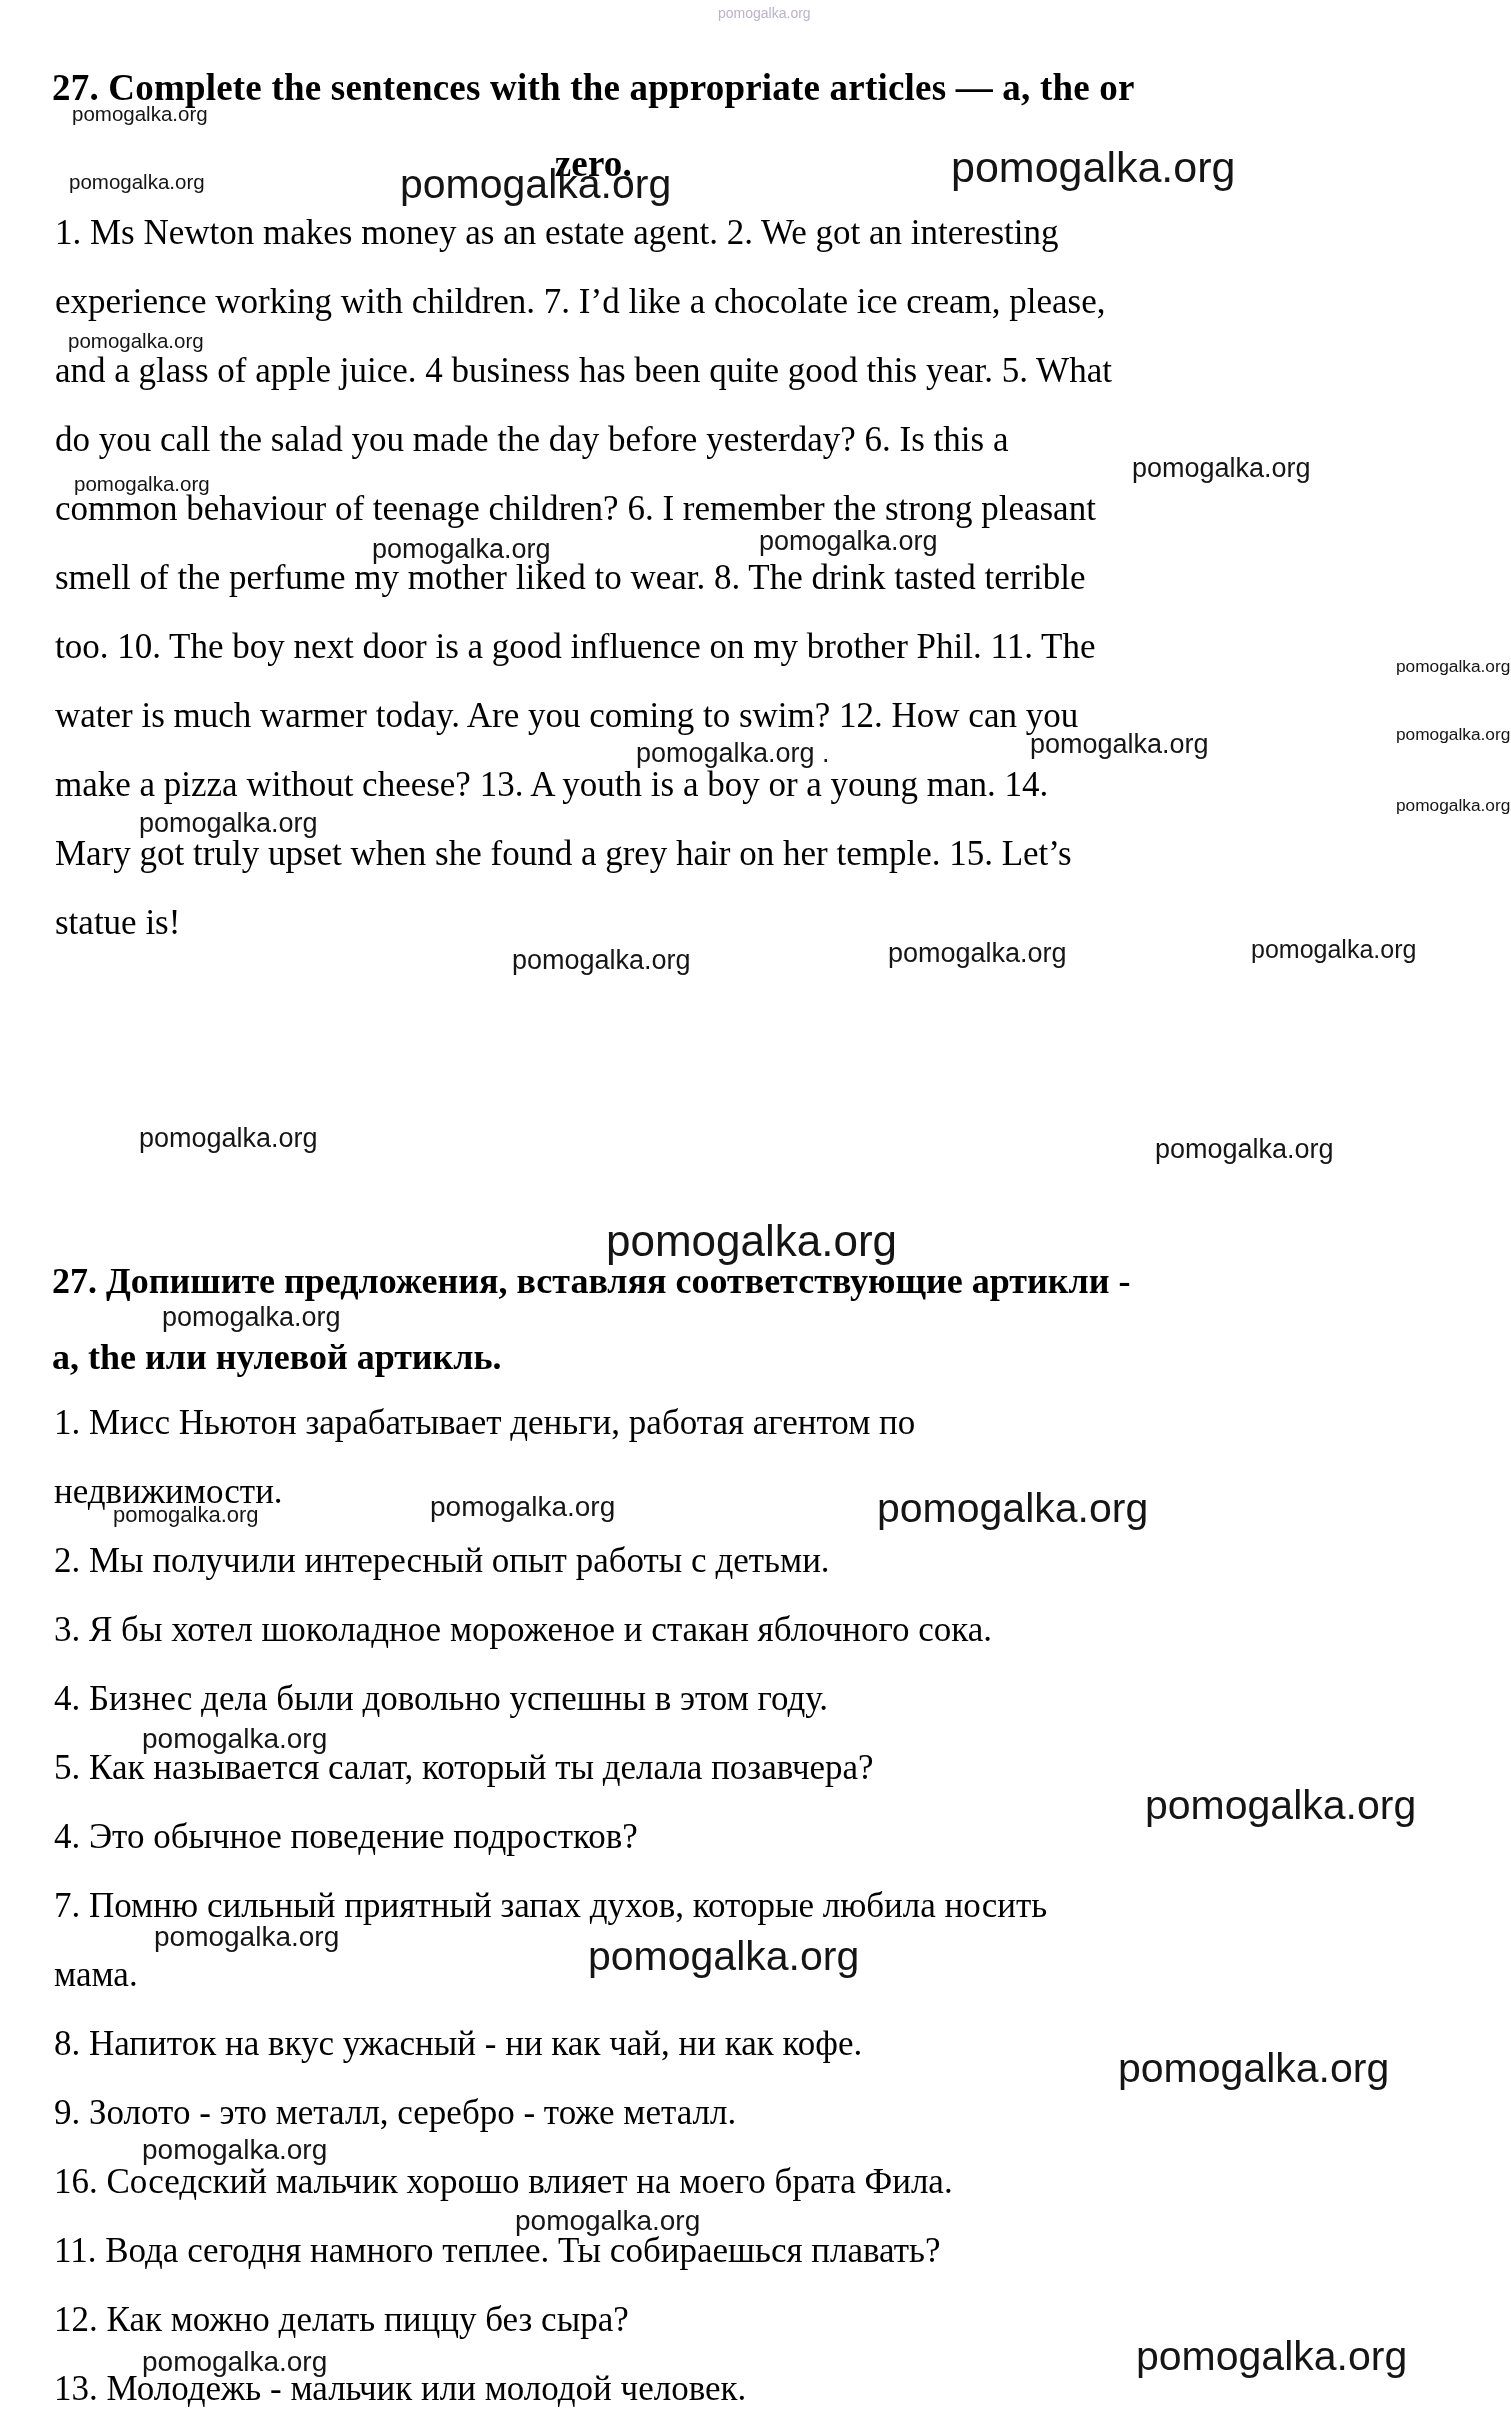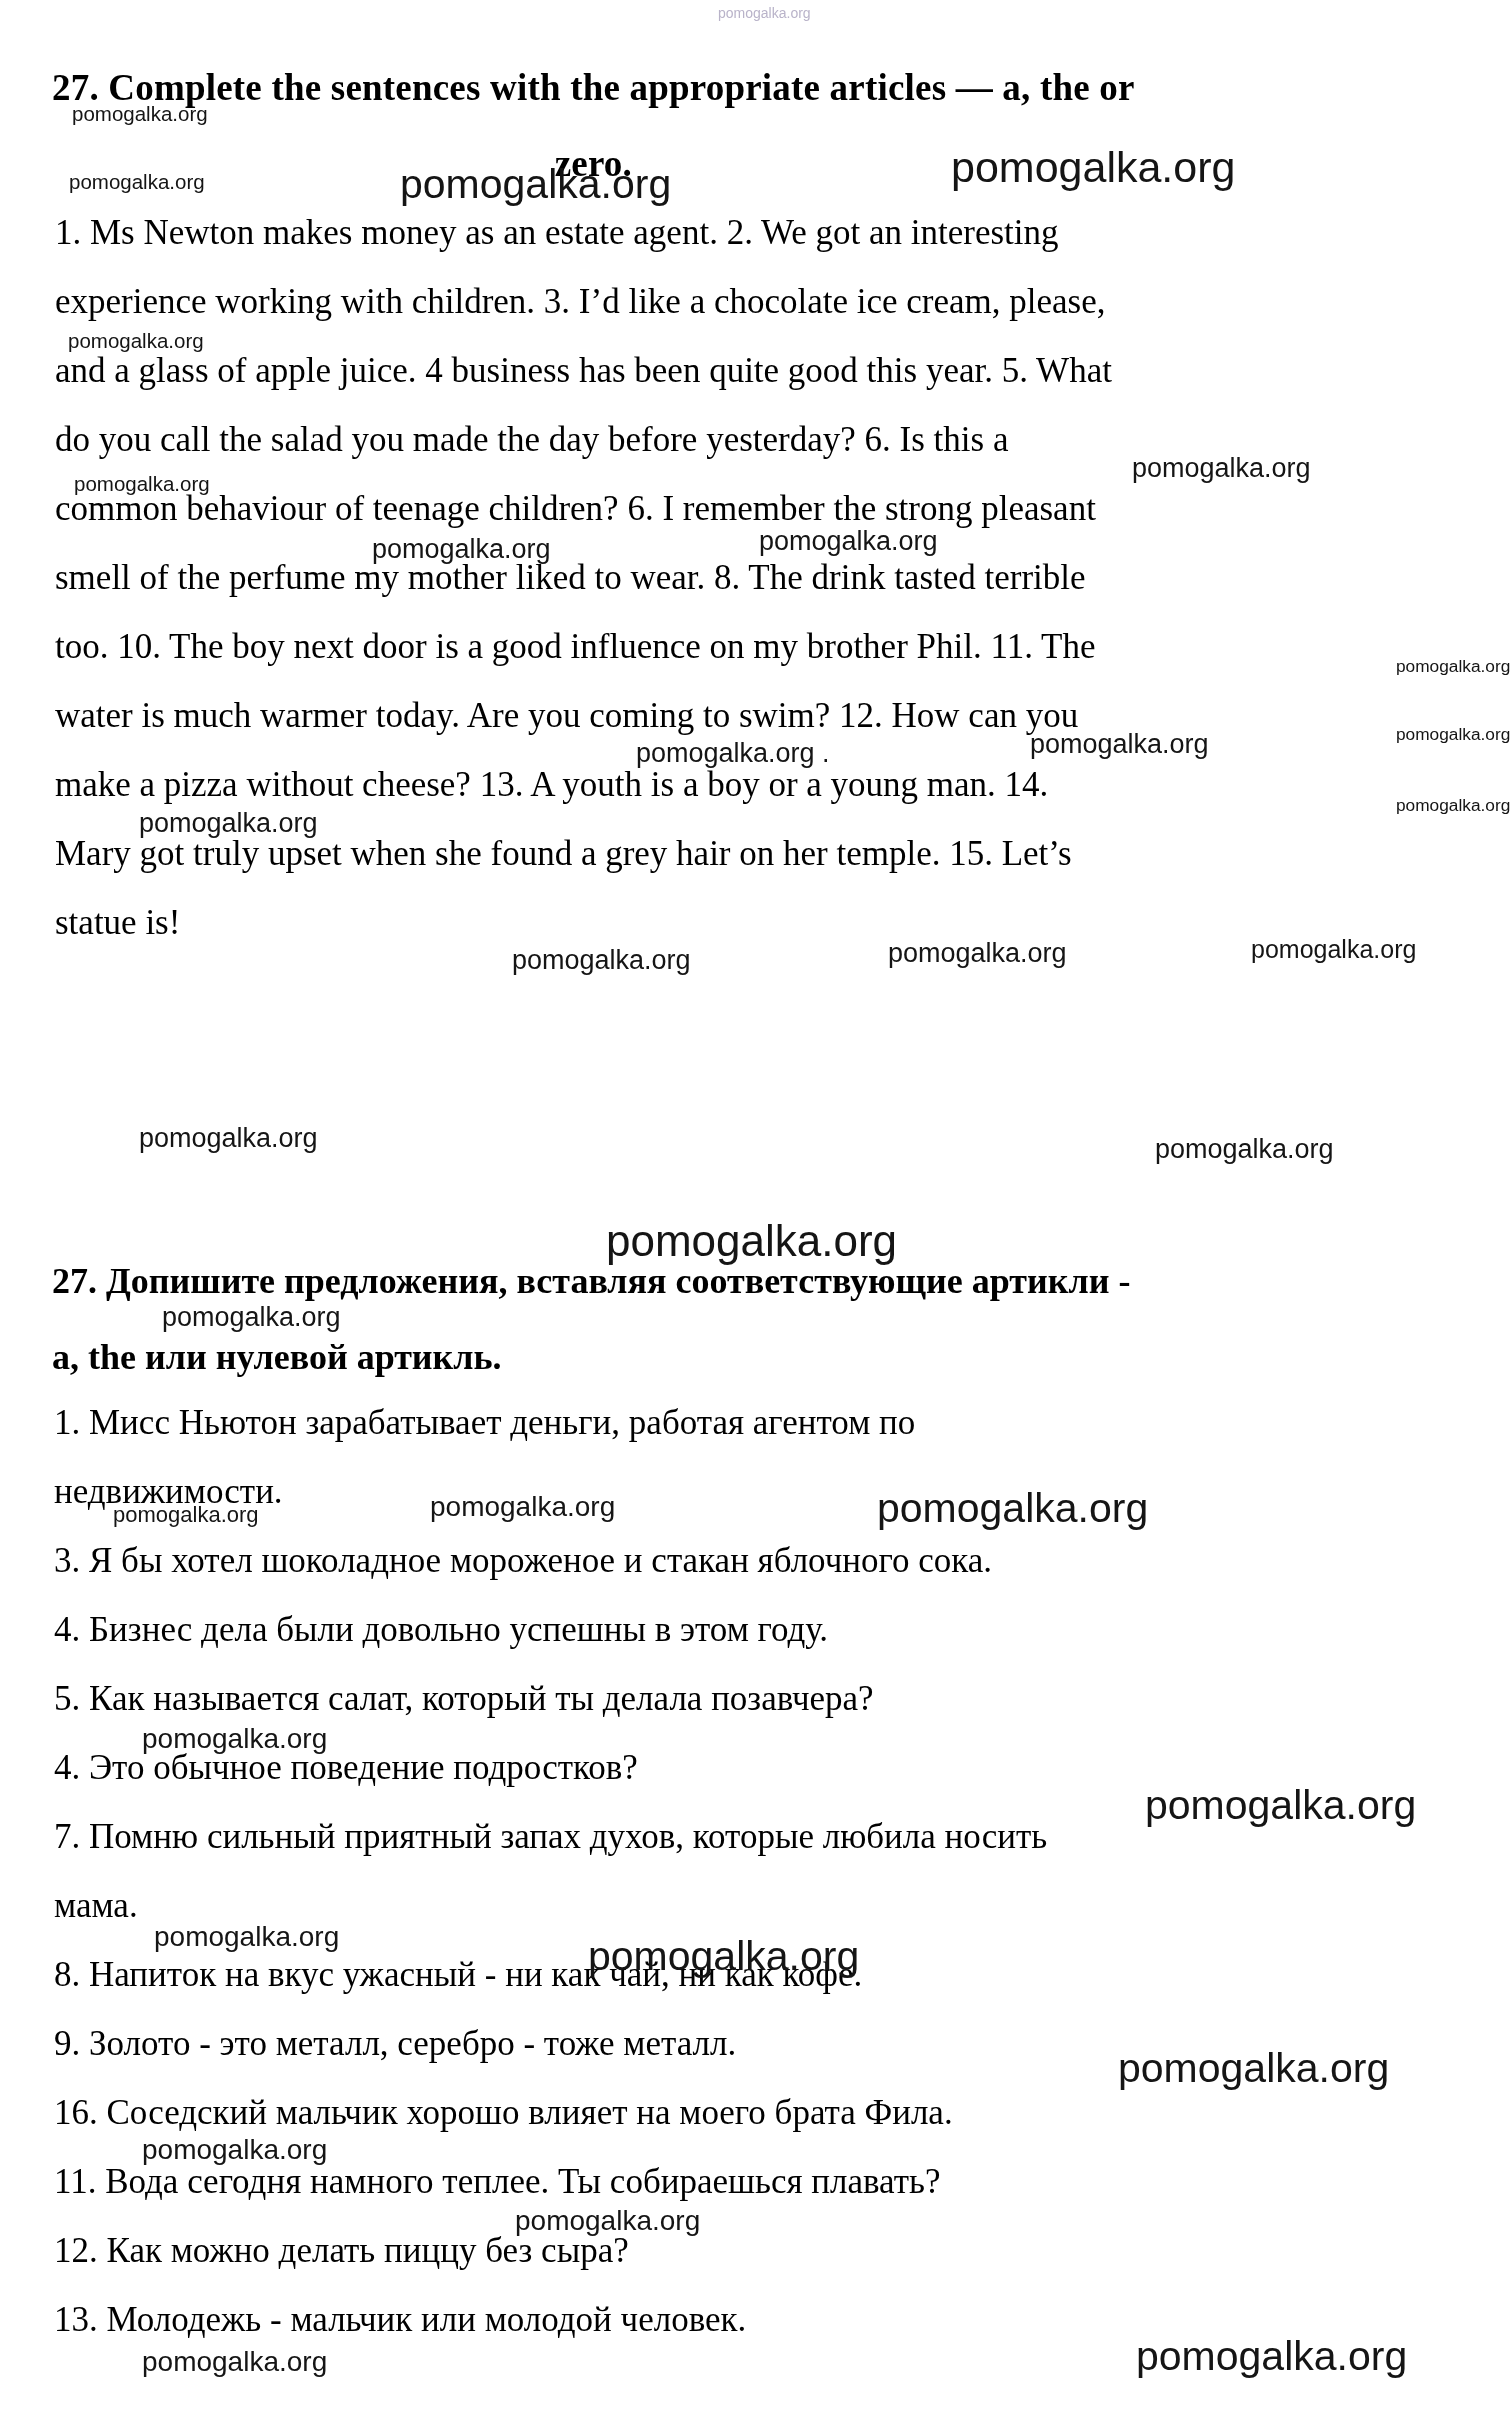--- a/index.html
+++ b/index.html
@@ -71,41 +71,42 @@
 <div class="page">
 
   <div class="en-heading">
     <div class="hline">27. Complete the sentences with the appropriate articles — a, the or</div>
     <div class="hline">zero.</div>
   </div>
 
   <div class="en-body">
 
   <div class="line">1. Ms Newton makes money as an estate agent. 2. We got an interesting</div>
-      <div class="line">experience working with children. 3. I’d like a chocolate ice cream, please,</div>
+      <div class="line">experience working with children. 7. I’d like a chocolate ice cream, please,</div>
       <div class="line">and a glass of apple juice. 4 business has been quite good this year. 5. What</div>
       <div class="line">do you call the salad you made the day before yesterday? 6. Is this a</div>
       <div class="line">common behaviour of teenage children? 6. I remember the strong pleasant</div>
       <div class="line">smell of the perfume my mother liked to wear. 8. The drink tasted terrible</div>
       <div class="line">too. 10. The boy next door is a good influence on my brother Phil. 11. The</div>
       <div class="line">water is much warmer today. Are you coming to swim? 12. How can you</div>
       <div class="line">make a pizza without cheese? 13. A youth is a boy or a young man. 14.</div>
       <div class="line">Mary got truly upset when she found a grey hair on her temple. 15. Let’s</div>
       <div class="line">statue is!</div>
     </div>
 
   <div class="ru-heading">
     <div class="hline">27. Допишите предложения, вставляя соответствующие артикли -</div>
     <div class="hline">a, the или нулевой артикль.</div>
   </div>
 
   <div class="ru-body">
 
   <div class="line">1. Мисс Ньютон зарабатывает деньги, работая агентом по</div>
       <div class="line">недвижимости.</div>
+      <div class="line">2. Мы получили интересный опыт работы с детьми.</div>
       <div class="line">3. Я бы хотел шоколадное мороженое и стакан яблочного сока.</div>
       <div class="line">4. Бизнес дела были довольно успешны в этом году.</div>
       <div class="line">5. Как называется салат, который ты делала позавчера?</div>
       <div class="line">4. Это обычное поведение подростков?</div>
       <div class="line">7. Помню сильный приятный запах духов, которые любила носить</div>
       <div class="line">мама.</div>
       <div class="line">8. Напиток на вкус ужасный - ни как чай, ни как кофе.</div>
       <div class="line">9. Золото - это металл, серебро - тоже металл.</div>
       <div class="line">16. Соседский мальчик хорошо влияет на моего брата Фила.</div>
       <div class="line">11. Вода сегодня намного теплее. Ты собираешься плавать?</div>

